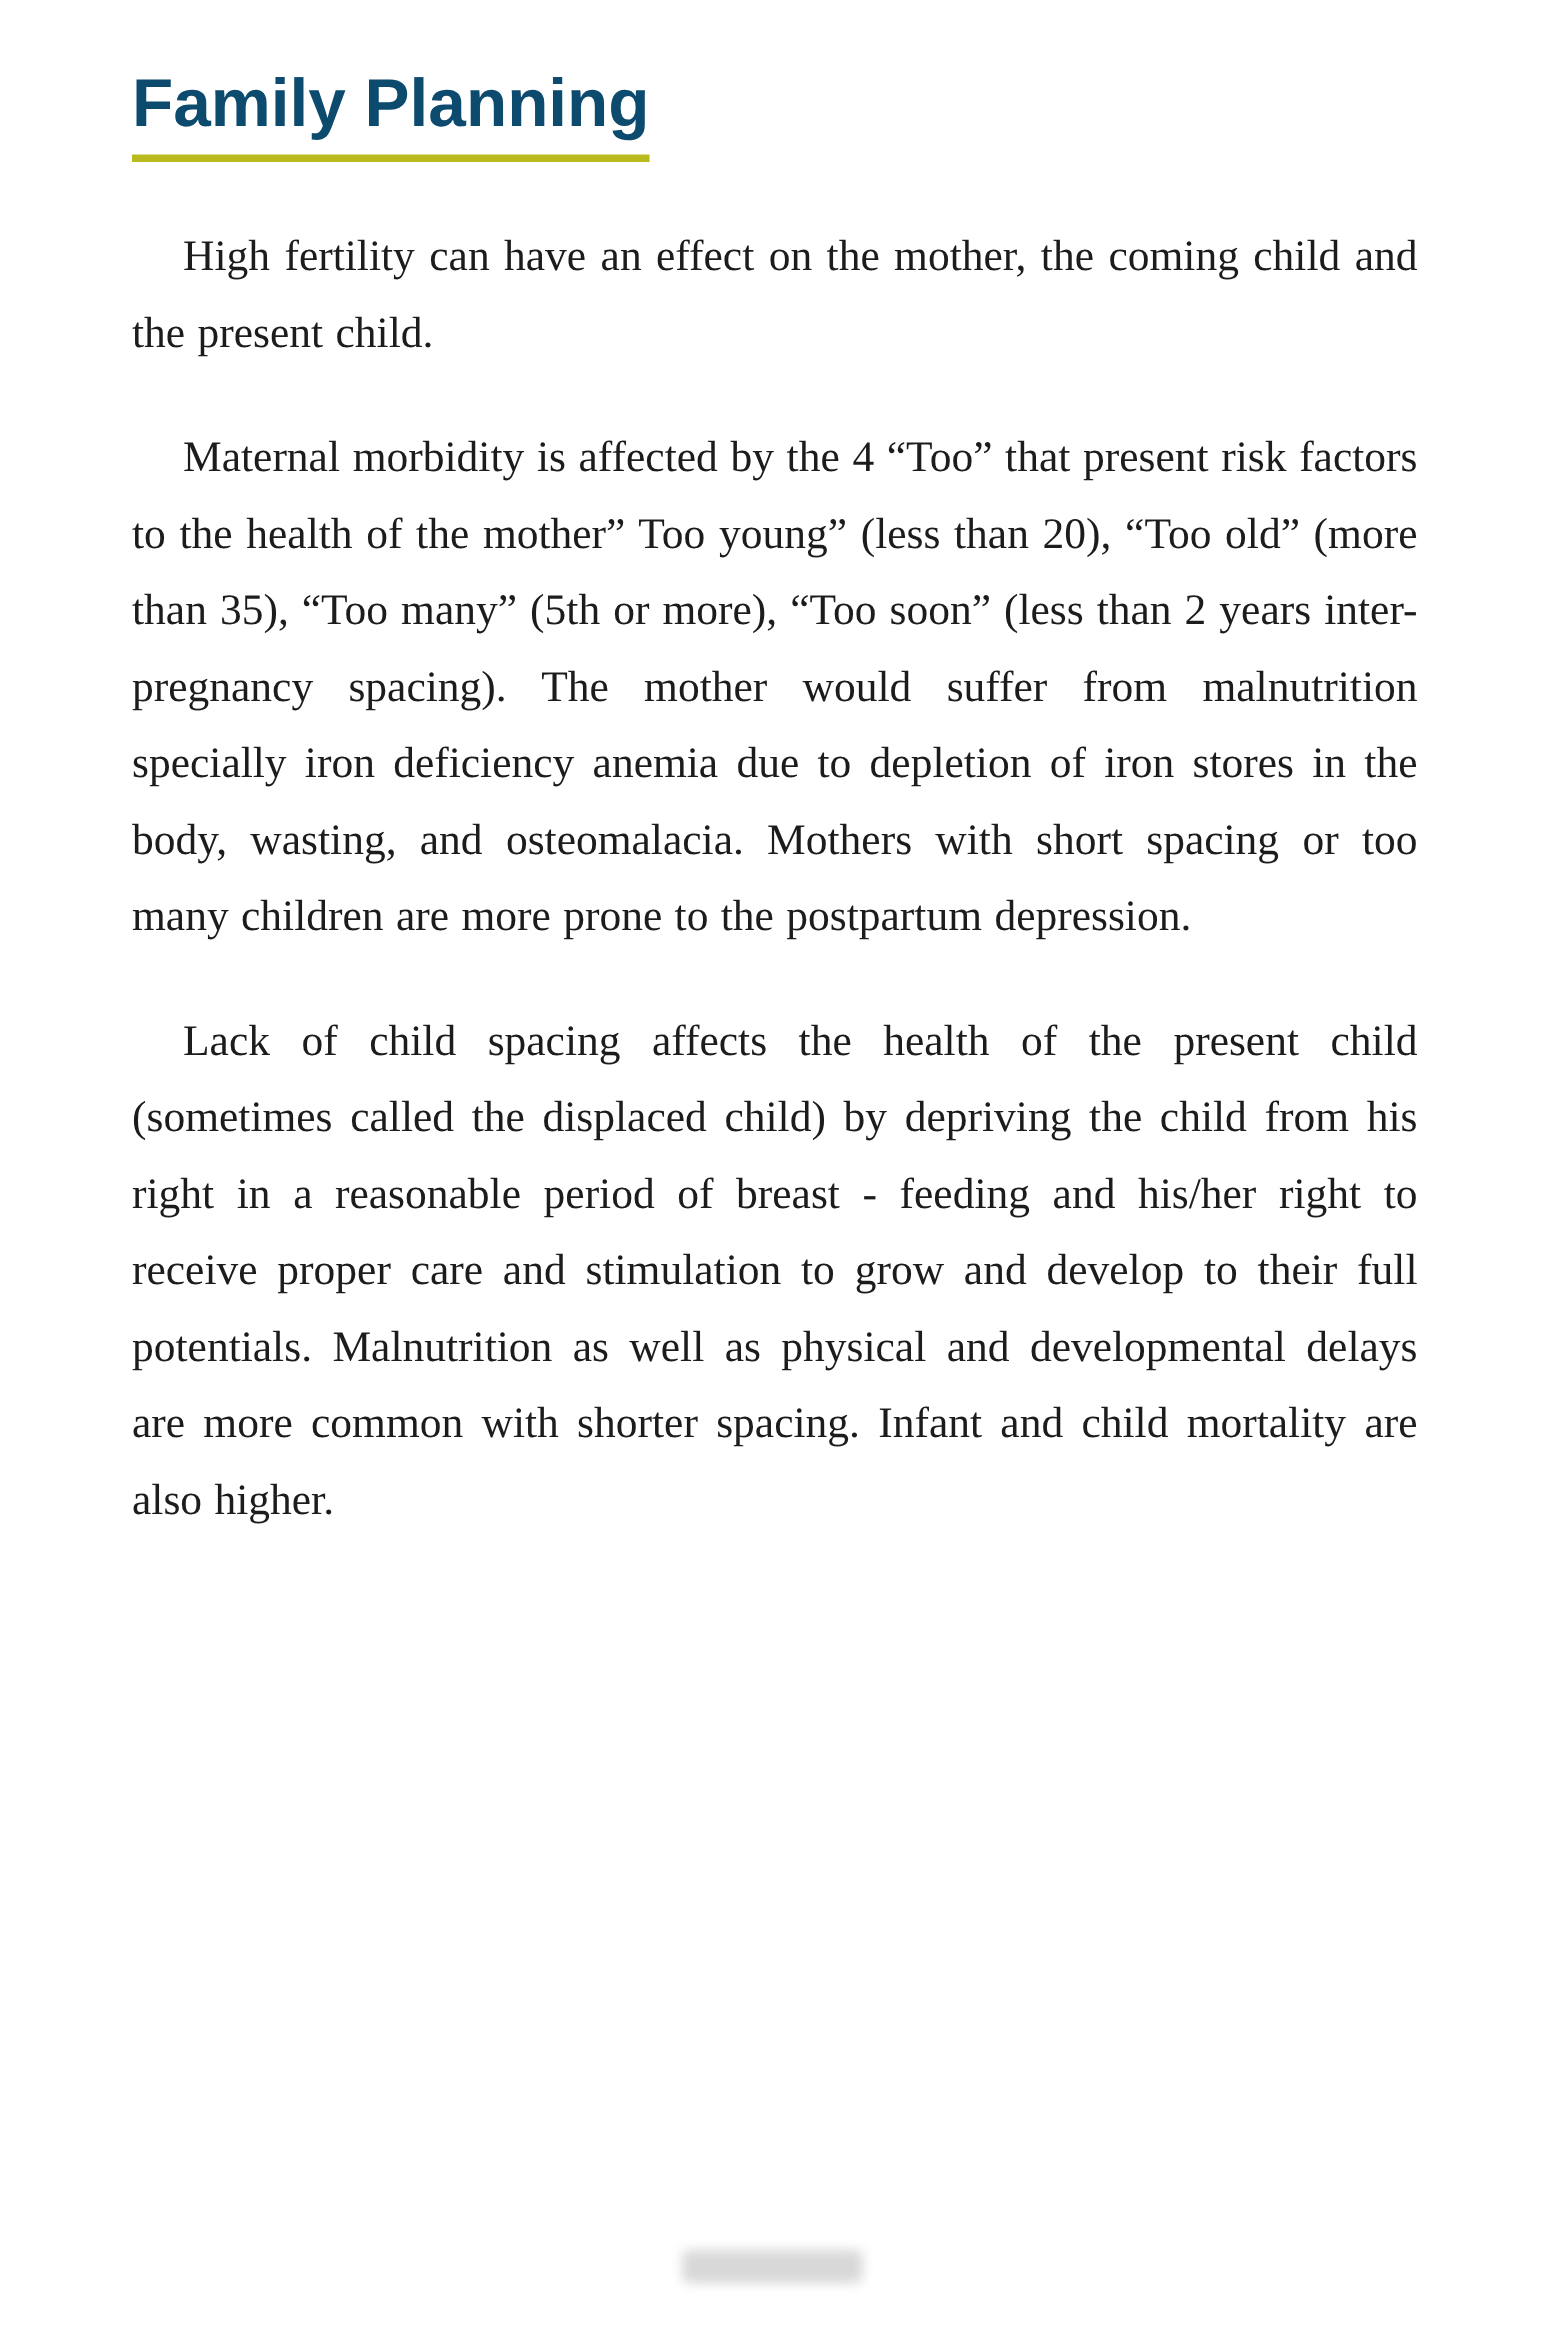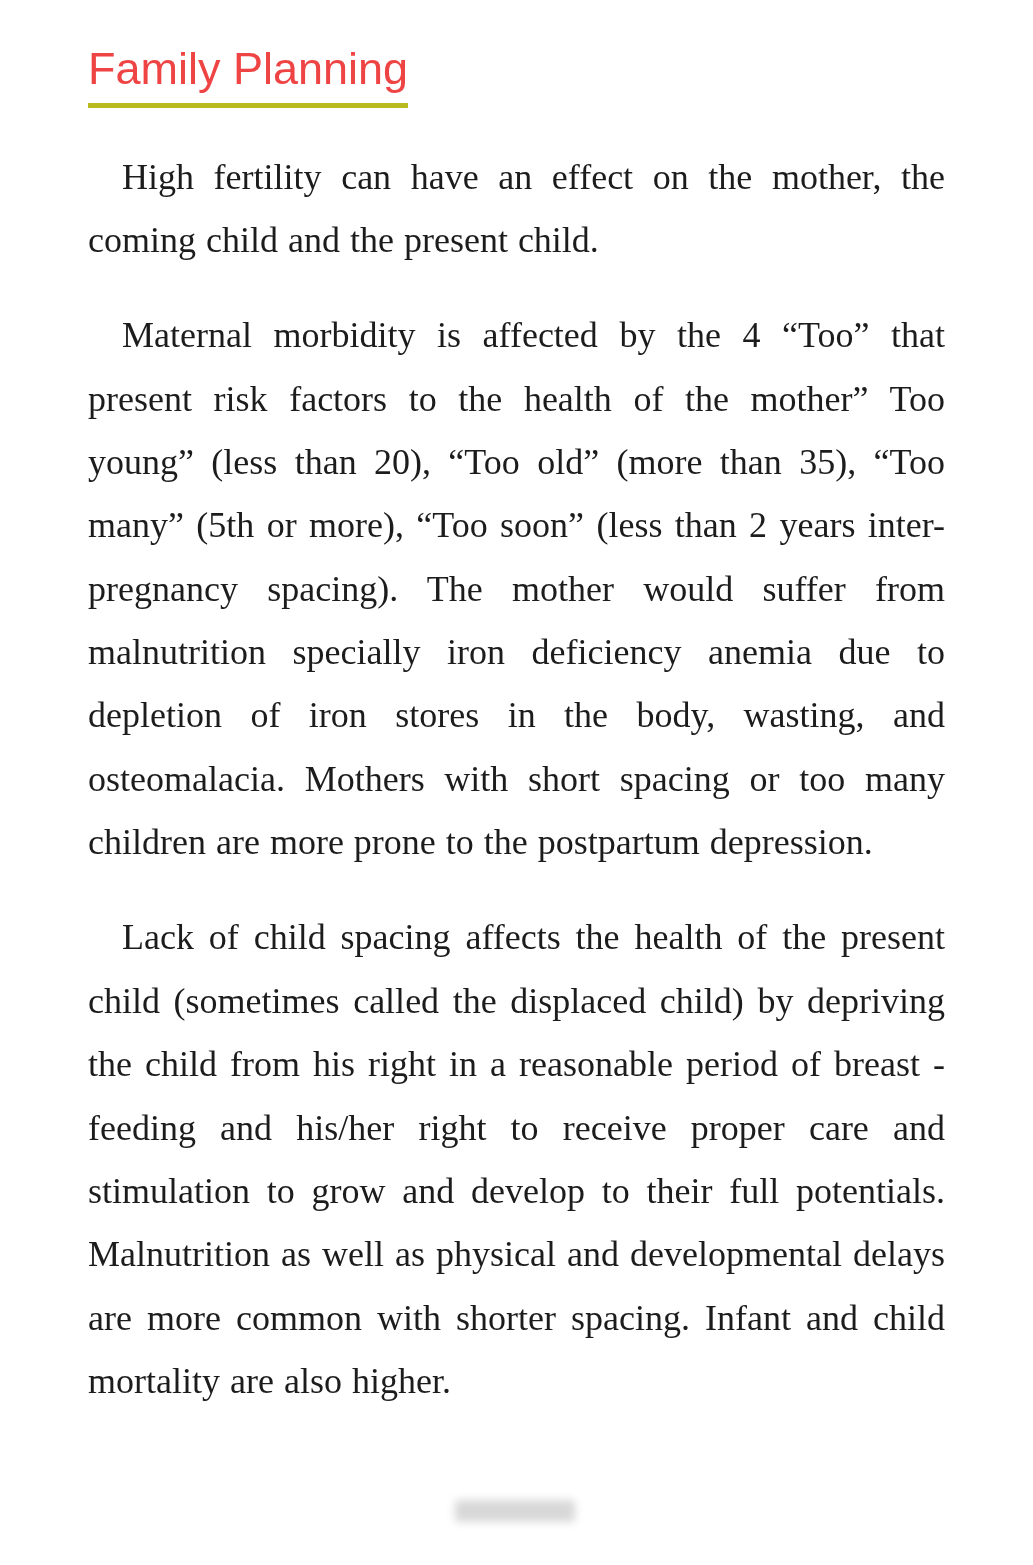--- a/index.html
+++ b/index.html
@@ -16,31 +16,31 @@
     color: #1c1c1c;
   }
   .page {
     box-sizing: border-box;
     width: 1033px;
     padding: 44px 88px 0 88px;
   }
   .title {
     display: inline-block;
     font-family: "Liberation Sans", sans-serif;
-    font-weight: normal;
+    font-weight: bold;
     font-size: 45px;
     line-height: 1.1;
-    color: #ef4444;
+    color: #0c4a6e;
     margin: 0 0 38px 0;
     border-bottom: 5px solid #b9ba1e;
     padding-bottom: 9px;
     text-align: right;
   }
   .body-text p {
-    font-size: 36px;
+    font-size: 29px;
     line-height: 1.76;
     text-align: justify;
     text-indent: 34px;
     margin: 0 0 32px 0;
     word-spacing: 1px;
   }
   .watermark {
     position: absolute;
     left: 455px;
     top: 1500px;

